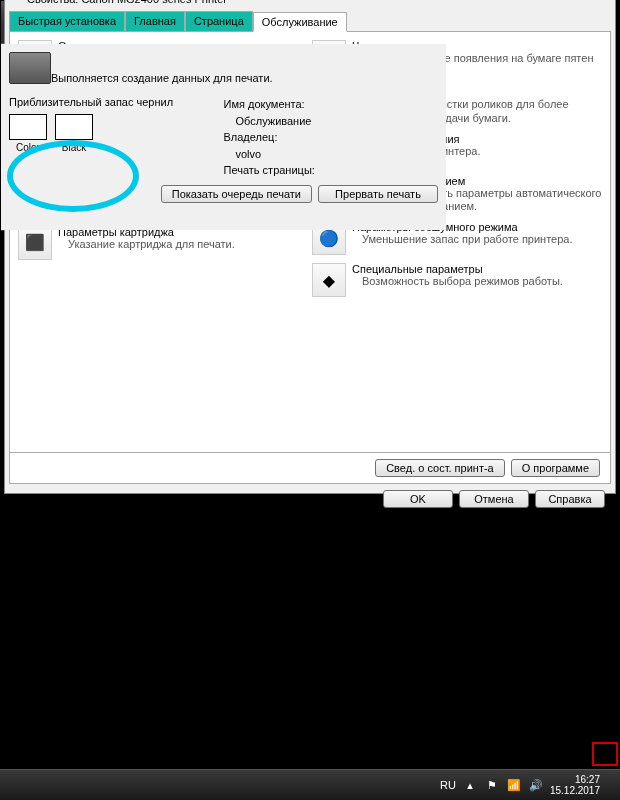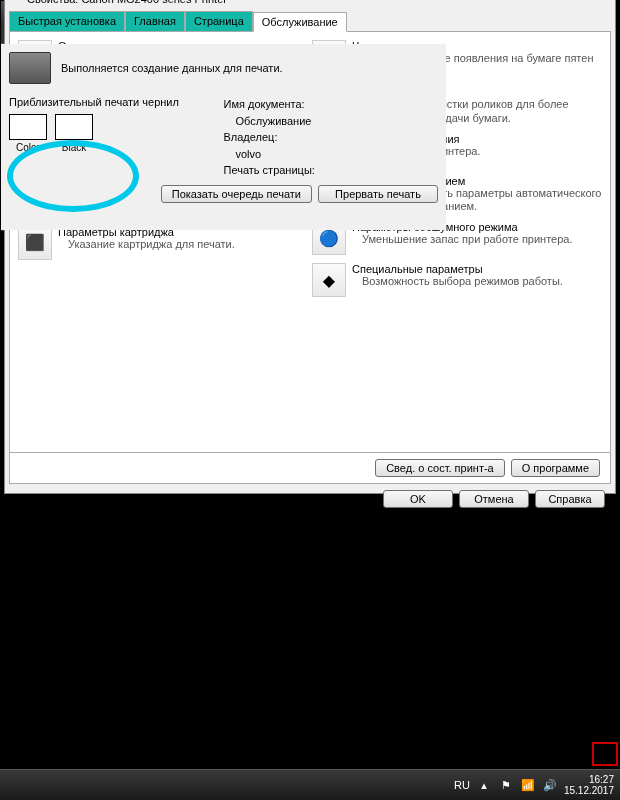--- a/index.html
+++ b/index.html
@@ -19,35 +19,35 @@
 .btnrow{display:flex;justify-content:flex-end;gap:6px;padding:6px 10px}
 .btnrow.inner{border-top:0}
 .btn{min-width:70px;padding:2px 10px;border:1px solid #707070;background:linear-gradient(#f8f8f8,#e0e0e0);font-size:11px;cursor:pointer;border-radius:3px}
 .btn.wide{min-width:120px}
 .status-window{left:100px;top:510px;width:445px;height:230px;background:#3a3a3a;border:1px solid #000;box-shadow:0 0 6px rgba(0,0,0,.6)}
 .status-titlebar{height:24px;background:linear-gradient(#555,#333);display:flex;align-items:center;color:#fff;font-size:12px;padding-left:6px}
 .status-titlebar .spacer{flex:1}
 .winbtn{width:28px;height:18px;background:linear-gradient(#666,#444);border:1px solid #222;margin:0 1px;color:#fff;display:flex;align-items:center;justify-content:center;font-size:10px;cursor:pointer}
 .status-menu{display:flex;gap:12px;padding:3px 8px;color:#ddd;background:#333;font-size:11px;border-bottom:1px solid #555}
 .status-body{background:#f0f0f0;margin:0;padding:8px;height:170px;position:relative}
-.status-top{display:flex;gap:10px;align-items:center}
+.status-top{display:flex;align-items:flex-end}
 .printer-icon{width:40px;height:30px;background:linear-gradient(#888,#555);border:1px solid #333;border-radius:2px}
 .status-msg{font-size:11px}
 .ink-section{margin-top:12px;display:flex}
 .ink-left{flex:1}
 .ink-right{flex:1;font-size:11px;line-height:1.5}
 .ink-right .indent{margin-left:12px}
 .ink-boxes{display:flex;gap:8px;margin-top:6px;align-items:flex-start}
 .ink-box{width:38px;text-align:center}
 .ink-well{width:36px;height:24px;border:1px solid #000;background:#fff;margin-bottom:2px}
 .ink-label{font-size:10px}
 .highlight-circle{position:absolute;left:6px;top:96px;width:120px;height:60px;border:6px solid #00c8e8;border-radius:50%;pointer-events:none}
 .status-btns{display:flex;justify-content:flex-end;gap:6px;margin-top:6px}
 .taskbar{position:absolute;bottom:0;left:0;width:620px;height:30px;background:linear-gradient(#3a3a3a,#1a1a1a);border-top:1px solid #555;display:flex;align-items:center;color:#fff;font-size:11px}
-.tray{margin-left:auto;display:flex;align-items:center;gap:6px;padding-right:6px}
+.tray{margin-left:auto;display:flex;align-items:center;gap:6px;padding-right:20px}
 .tray-icon{width:16px;height:16px;display:flex;align-items:center;justify-content:center;font-size:11px}
 .clock{text-align:right;font-size:10px;line-height:1.1}
 .red-corner{position:absolute;right:2px;bottom:34px;width:22px;height:20px;border:2px solid #c00;background:#000}
 </style>
 </head>
 <body>
 
 <div class="win7-window props">
   <div class="props-title">Свойства: Canon MG2400 series Printer</div>
   <div class="tabbar">
@@ -164,21 +164,21 @@
     <span>Данные о чернилах</span>
     <span>Справка</span>
   </div>
   <div class="status-body">
     <div class="status-top">
       <div class="printer-icon"></div>
       <div class="status-msg">Выполняется создание данных для печати.</div>
     </div>
     <div class="ink-section">
       <div class="ink-left">
-        <div>Приблизительный печати чернил</div>
+        <div>Приблизительный запас чернил</div>
         <div class="ink-boxes">
           <div class="ink-box">
             <div class="ink-well"></div>
             <div class="ink-label">Color</div>
           </div>
           <div class="ink-box">
             <div class="ink-well"></div>
             <div class="ink-label">Black</div>
           </div>
         </div>

